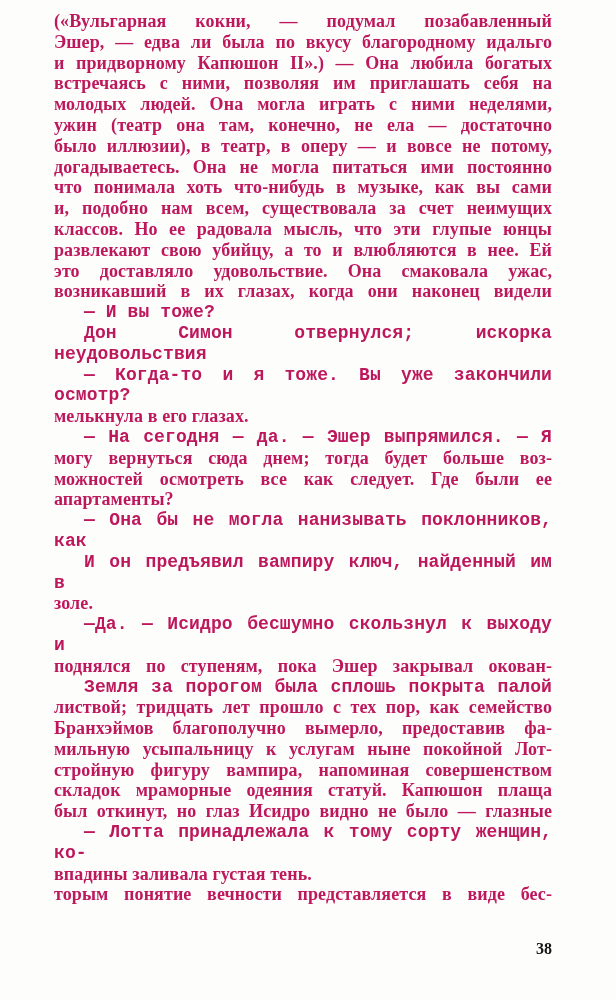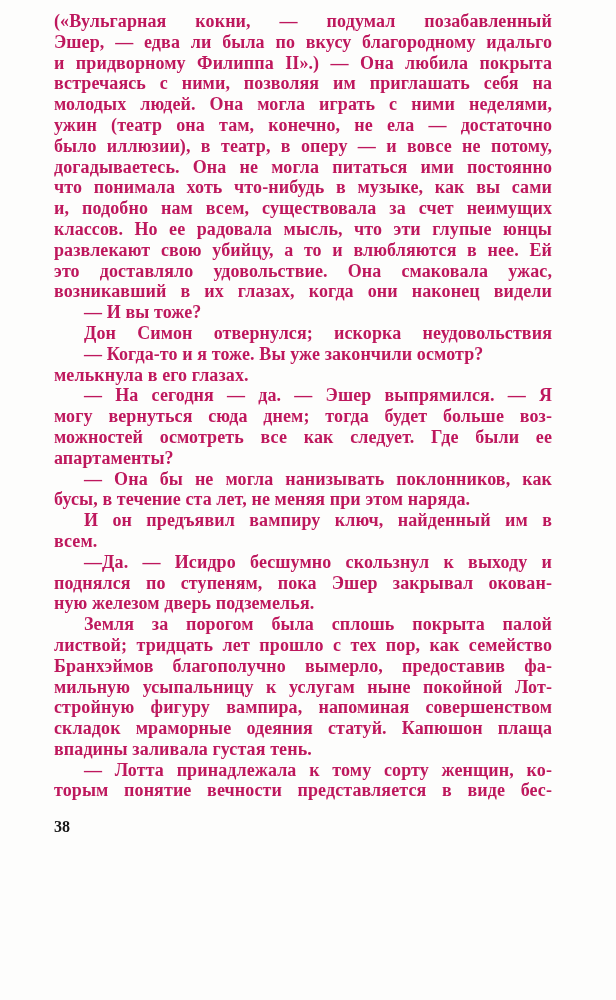--- a/index.html
+++ b/index.html
@@ -29,69 +29,69 @@
     text-align: justify;
     text-align-last: justify;
     white-space: normal;
     letter-spacing: 0.1px;
   }
   .line.last {
     text-align-last: left;
   }
   .line.indent {
     text-indent: 30px;
+    font-family: Liberation Mono, monospace;
   }
   .page-number {
-    margin-top: 17px;
+    margin-top: 35px;
     width: 498px;
-    text-align: left;
+    text-align: right;
     font-family: "Liberation Serif", "DejaVu Serif", serif;
     font-weight: 700;
     font-size: 16px;
     color: #161616;
   }
 </style>
 </head>
 <body>
 
 <div class="book-page">
   <div class="text-block">
       <div class="line">(«Вульгарная кокни, — подумал позабавленный</div>
       <div class="line">Эшер, — едва ли была по вкусу благородному идальго</div>
-      <div class="line">и придворному Филиппа II».) — Она любила покрыта</div>
+      <div class="line">и придворному Капюшон II».) — Она любила богатых</div>
       <div class="line">встречаясь с ними, позволяя им приглашать себя на</div>
       <div class="line">молодых людей. Она могла играть с ними неделями,</div>
       <div class="line">ужин (театр она там, конечно, не ела — достаточно</div>
       <div class="line">было иллюзии), в театр, в оперу — и вовсе не потому,</div>
       <div class="line">догадываетесь. Она не могла питаться ими постоянно</div>
       <div class="line">что понимала хоть что-нибудь в музыке, как вы сами</div>
       <div class="line">и, подобно нам всем, существовала за счет неимущих</div>
       <div class="line">классов. Но ее радовала мысль, что эти глупые юнцы</div>
       <div class="line">развлекают свою убийцу, а то и влюбляются в нее. Ей</div>
       <div class="line">это доставляло удовольствие. Она смаковала ужас,</div>
       <div class="line">возникавший в их глазах, когда они наконец видели</div>
       <div class="line indent last">— И вы тоже?</div>
       <div class="line indent">Дон Симон отвернулся; искорка неудовольствия</div>
       <div class="line indent last">— Когда-то и я тоже. Вы уже закончили осмотр?</div>
       <div class="line last">мелькнула в его глазах.</div>
       <div class="line indent">— На сегодня — да. — Эшер выпрямился. — Я</div>
       <div class="line">могу вернуться сюда днем; тогда будет больше воз-</div>
       <div class="line">можностей осмотреть все как следует. Где были ее</div>
       <div class="line last">апартаменты?</div>
       <div class="line indent">— Она бы не могла нанизывать поклонников, как</div>
-      <div class="line last">бусы, в течение ста лет, не меняя при этом наряда.</div>
       <div class="line indent">И он предъявил вампиру ключ, найденный им в</div>
-      <div class="line last">всем.</div>
+      <div class="line last">золе.</div>
       <div class="line indent">—Да. — Исидро бесшумно скользнул к выходу и</div>
       <div class="line">поднялся по ступеням, пока Эшер закрывал окован-</div>
-      <div class="line last">ную железом дверь подземелья.</div>
       <div class="line indent">Земля за порогом была сплошь покрыта палой</div>
       <div class="line">листвой; тридцать лет прошло с тех пор, как семейство</div>
       <div class="line">Бранхэймов благополучно вымерло, предоставив фа-</div>
       <div class="line">мильную усыпальницу к услугам ныне покойной Лот-</div>
       <div class="line">стройную фигуру вампира, напоминая совершенством</div>
       <div class="line">складок мраморные одеяния статуй. Капюшон плаща</div>
+      <div class="line">был откинут, но глаз Исидро видно не было — глазные</div>
+      <div class="line indent">— Лотта принадлежала к тому сорту женщин, ко-</div>
       <div class="line last">впадины заливала густая тень.</div>
-      <div class="line indent">— Лотта принадлежала к тому сорту женщин, ко-</div>
       <div class="line">торым понятие вечности представляется в виде бес-</div>
     </div>
   <div class="page-number">38</div>
 </div>
 
 </body></html>

